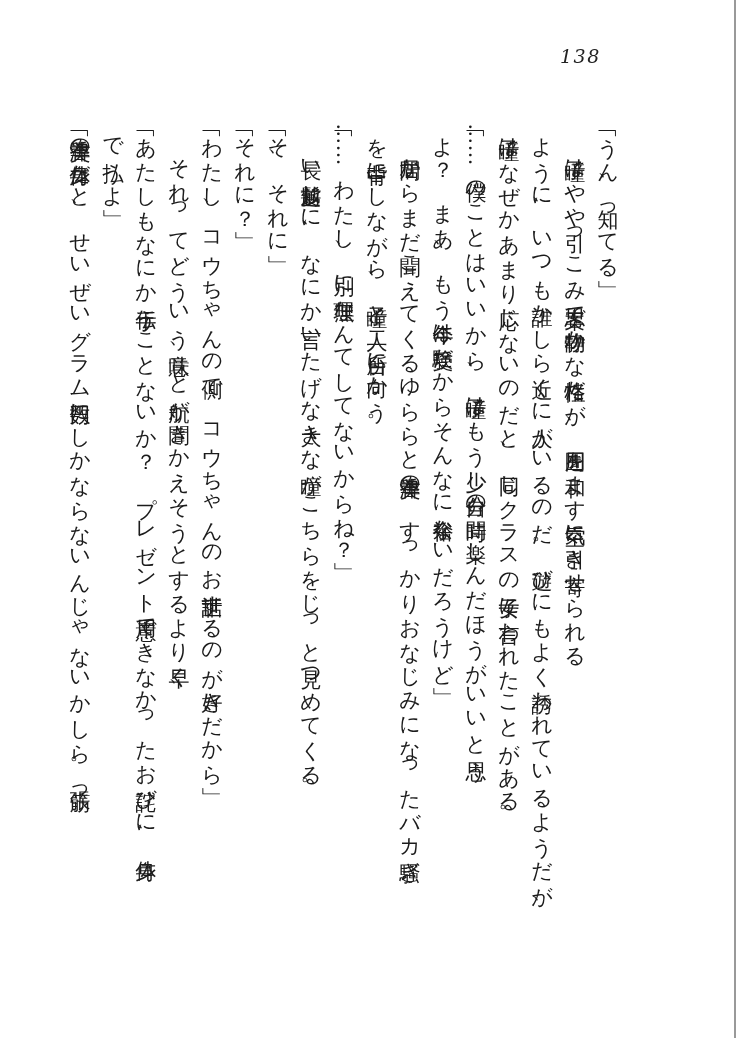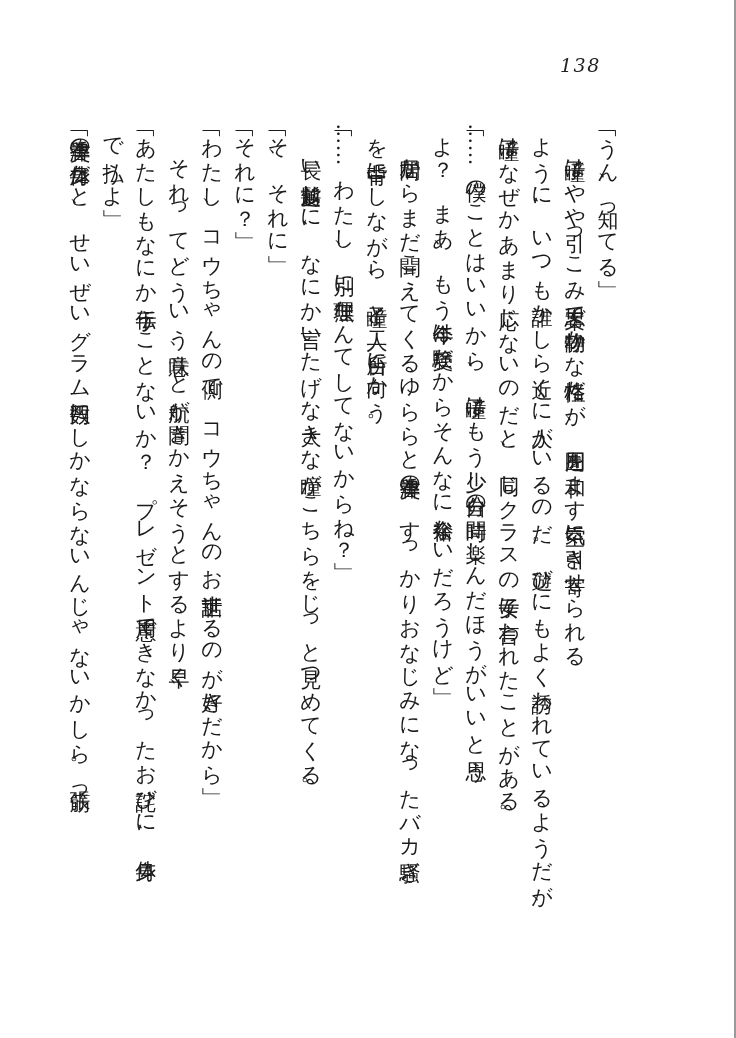--- a/index.html
+++ b/index.html
@@ -15,21 +15,21 @@
   }
   .page {
     position: absolute;
     inset: 0;
     background: #ffffff;
     font-family: "DejaVu Serif", "Liberation Serif", serif;
     color: #1b1b1b;
   }
   .page-number {
     position: absolute;
-    top: 54px;
+    top: 45px;
     left: 560px;
     font-size: 19px;
     font-style: italic;
     letter-spacing: 1.5px;
     color: #222222;
   }
   .text-block {
     position: absolute;
     top: 123px;
     right: 112px;

